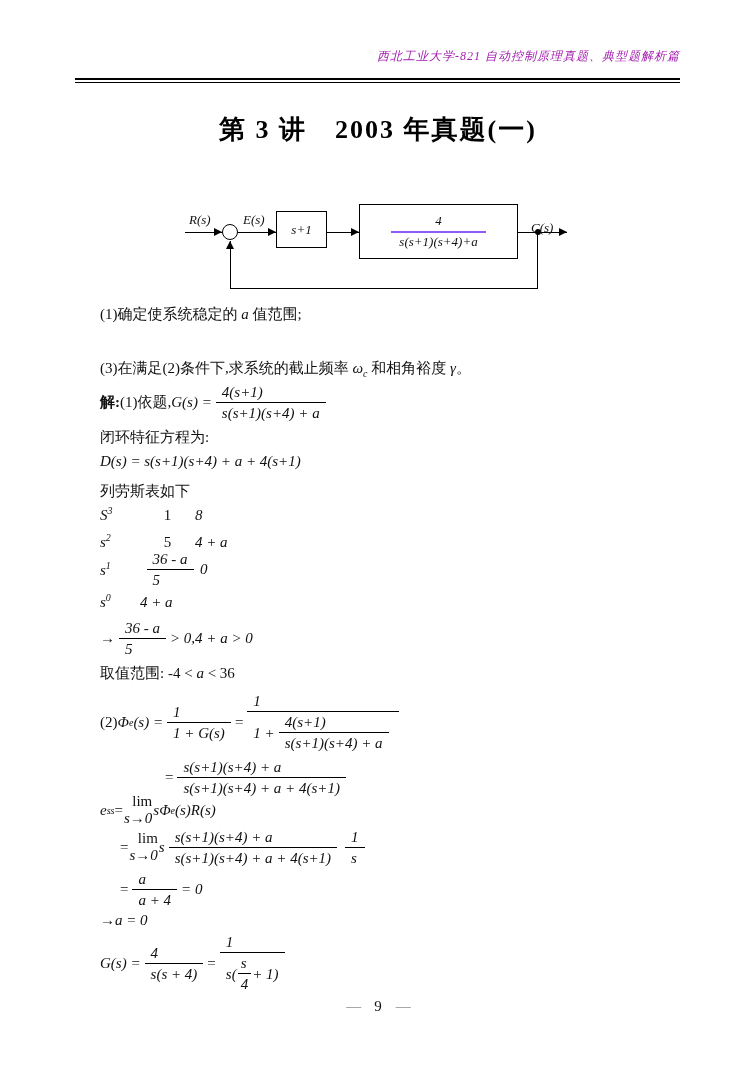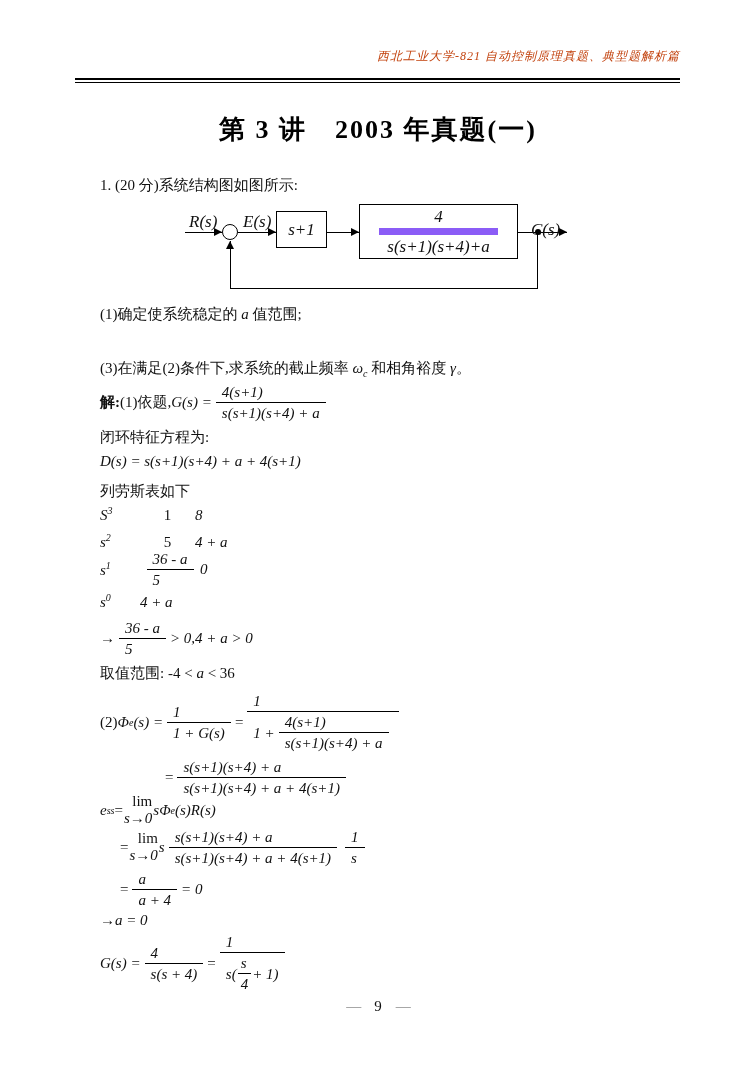--- a/index.html
+++ b/index.html
@@ -1,19 +1,19 @@
 <!DOCTYPE html>
 <html><head>
 <meta charset="utf-8">
 <style>
   * { margin:0; padding:0; box-sizing:border-box; }
   body { background:#e8e8e8; font-family:"Liberation Serif","DejaVu Serif",serif; }
   .page { position:relative; width:756px; height:1085px; background:#ffffff; margin:0 auto; overflow:hidden; color:#111; }
 
-  .hdr { position:absolute; top:48px; right:76px; font-size:12px; font-style:italic; letter-spacing:1px; color:#c2410c; }
+  .hdr { position:absolute; top:48px; right:76px; font-size:12px; font-style:italic; letter-spacing:1px; color:#a21caf; }
   .hdr-rule { position:absolute; top:78px; left:75px; width:605px; height:5px; border-top:2px solid #000; border-bottom:1px solid #000; }
 
   .title { position:absolute; top:112px; left:0; right:0; text-align:center; font-size:26px; font-weight:bold; letter-spacing:2px; color:#000; }
 
   .line { position:absolute; left:100px; font-size:15px; white-space:nowrap; color:#111; }
   .flexline { display:flex; align-items:center; }
   .cn { font-family:"Liberation Serif","DejaVu Serif",serif; }
   .mi { font-style:italic; font-family:"Liberation Serif","DejaVu Serif",serif; }
   .bold { font-weight:bold; }
   .sub { font-size:10px; vertical-align:sub; font-style:italic; }
@@ -22,53 +22,52 @@
   .frac { display:inline-block; vertical-align:middle; margin:0 4px; }
   .frac .num { display:block; padding:0 6px 1px; line-height:1.2; }
   .frac .den { display:block; border-top:1px solid #000; padding:1px 6px 0; line-height:1.2; }
   .frac .den.nest, .frac .num.nest { display:flex; align-items:center; justify-content:center; }
 
   .lim { display:inline-block; vertical-align:middle; text-align:right; margin:0 1px; }
   .lim .limword { display:block; line-height:1.05; }
   .lim .limsub { display:block; font-size:15px; line-height:1.1; font-style:italic; }
 
   
-  .diagram { position:absolute; left:185px; top:198px; width:398px; height:96px; font-size:17px; }
+  .diagram { position:absolute; left:185px; top:198px; width:398px; height:96px; font-size:13px; }
   .hline { position:absolute; height:1px; background:#000; }
   .vline { position:absolute; width:1px; background:#000; }
   .arrow-r { position:absolute; width:0; height:0; border-top:4px solid transparent; border-bottom:4px solid transparent; border-left:8px solid #000; }
   .arrow-u { position:absolute; width:0; height:0; border-left:4px solid transparent; border-right:4px solid transparent; border-bottom:8px solid #000; }
   .sumjct { position:absolute; width:16px; height:16px; border:1.3px solid #000; border-radius:50%; background:#fff; }
   .dblock { position:absolute; border:1.3px solid #000; display:flex; align-items:center; justify-content:center; background:#fff; }
   .dot { position:absolute; width:6px; height:6px; background:#000; border-radius:50%; }
   .dlabel { position:absolute; font-style:italic; }
   .dfrac { text-align:center; font-style:italic; }
   .dfrac .num { display:block; padding:0 8px 1px; line-height:1.25; }
-  .dfrac .den { display:block; border-top:7px solid #8b5cf6; padding:1px 8px 0; line-height:1.25; }
+  .dfrac .den { display:block; border-top:2px solid #8b5cf6; padding:1px 8px 0; line-height:1.25; }
 
   
   .routh-cell0 { display:inline-block; width:40px; }
   .routh-cell1 { display:inline-block; width:55px; text-align:center; }
   .routh-cell1f { display:inline-flex; width:60px; justify-content:center; }
 
   .footer { position:absolute; top:998px; left:0; right:0; text-align:center; font-size:15px; }
   .footer .dash { color:#8a8a8a; letter-spacing:-1px; }
   .footer .pnum { color:#111; margin:0 14px; }
 </style>
 </head>
 <body>
 
 <div class="page">
 
   <div class="hdr">西北工业大学-821 自动控制原理真题、典型题解析篇</div>
   <div class="hdr-rule"></div>
 
   <div class="title">第 3 讲　2003 年真题(一)</div>
 
-  <div class="line" style="top:176px;">1. (20 分)系统结构图如图所示:</div>
 
   <div class="diagram">
     <span class="dlabel" style="left:4px; top:14px;">R(s)</span>
     <div class="hline" style="left:0; top:34px; width:37px;"></div>
     <div class="arrow-r" style="left:29px; top:30px;"></div>
     <div class="sumjct" style="left:37px; top:26px;"></div>
     <span class="dlabel" style="left:58px; top:14px;">E(s)</span>
     <div class="hline" style="left:53px; top:34px; width:38px;"></div>
     <div class="arrow-r" style="left:83px; top:30px;"></div>
     <div class="dblock" style="left:91px; top:13px; width:51px; height:37px;">

